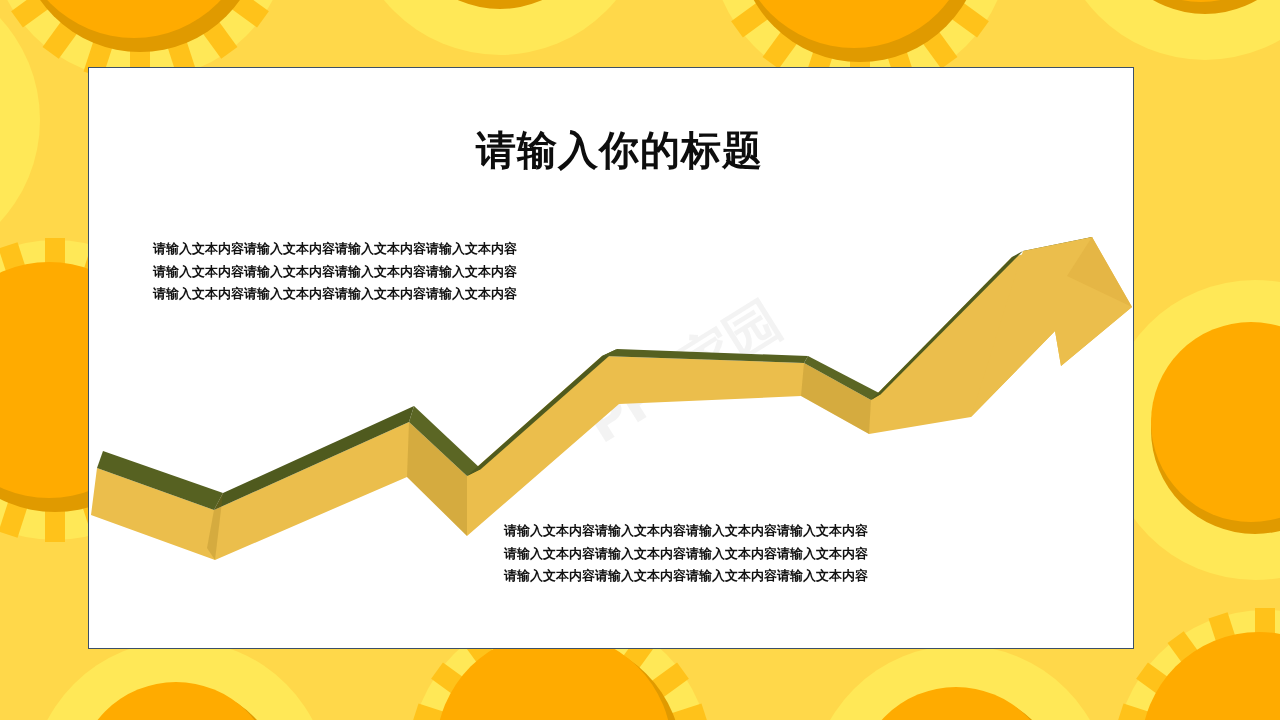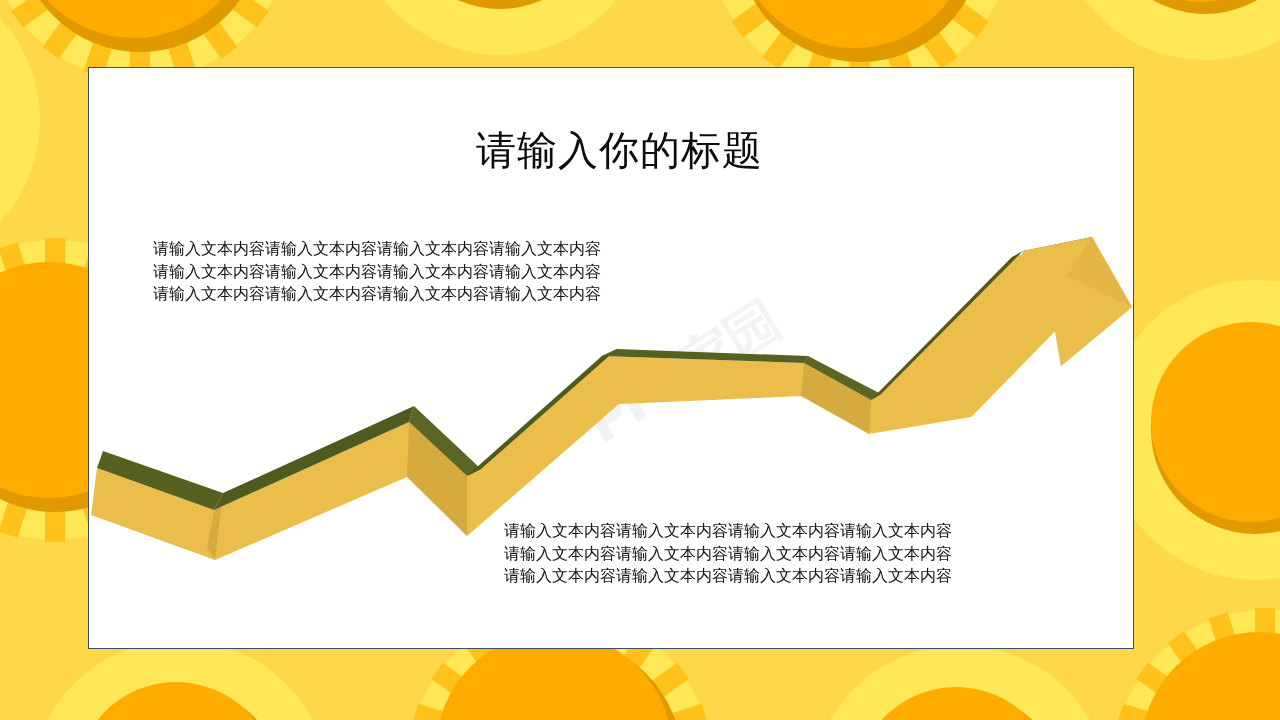--- a/index.html
+++ b/index.html
@@ -33,42 +33,42 @@
   }
 
   
   #slide-title {
     position:absolute;
     left:17px; right:0;
     top:60px;
     text-align:center;
     font-size:40px;
     line-height:44px;
-    font-weight:400;
+    font-weight:700;
     color:#0D0D0D;
     letter-spacing:1px;
     white-space:nowrap;
   }
 
   
   #arrow-wrap {
     position:absolute;
     left:0; top:0;
     width:1046px; height:582px;
     pointer-events:none;
   }
   #arrow-wrap svg { display:block; width:1046px; height:582px; }
 
   
   .text-block {
     position:absolute;
-    font-size:16px;
+    font-size:13px;
     line-height:22.5px;
     color:#111111;
-    font-weight:400;
+    font-weight:700;
     letter-spacing:0px;
     white-space:nowrap;
   }
   #text-top {
     left:64px;
     top:170px;
     text-align:left;
   }
   #text-bottom {
     left:415px;

